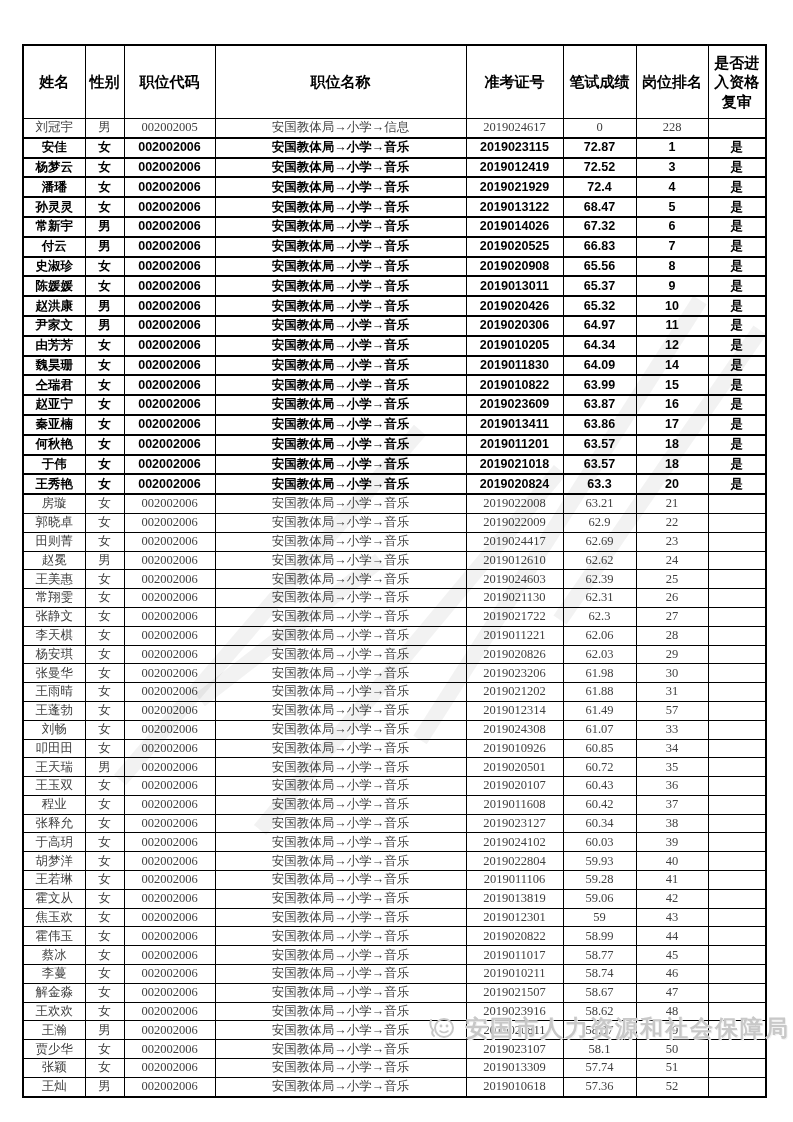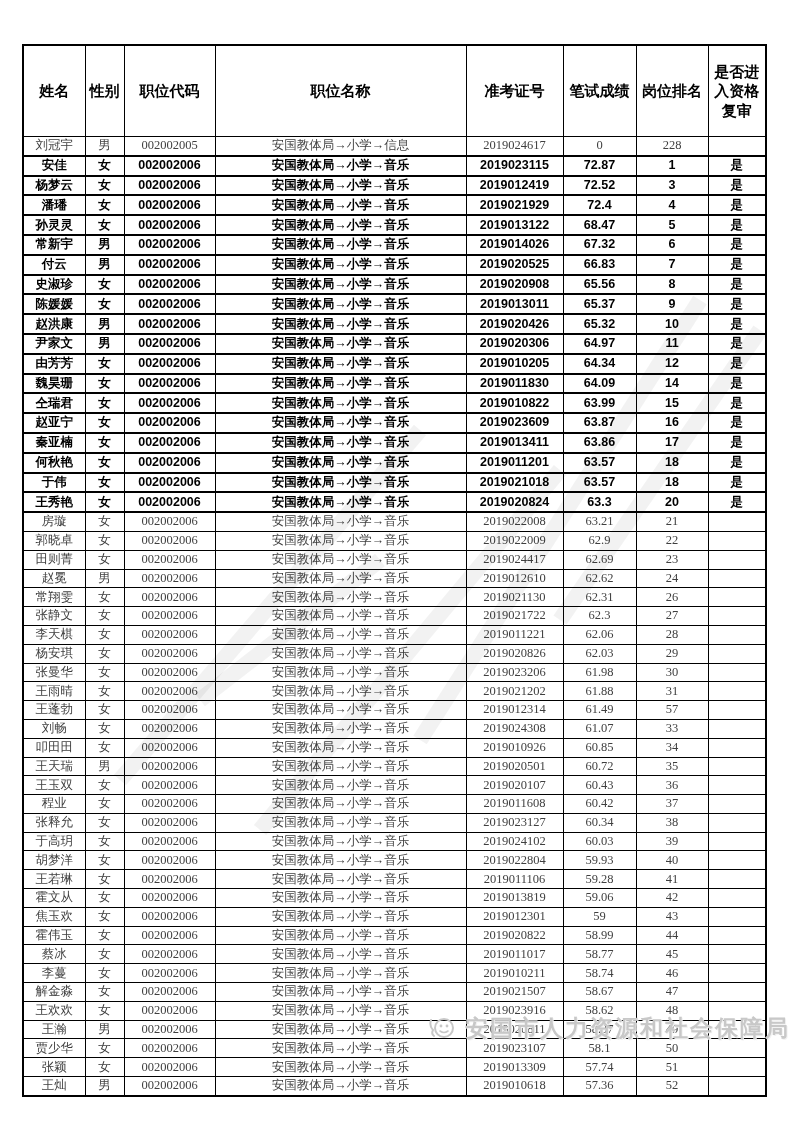--- a/index.html
+++ b/index.html
@@ -13,21 +13,21 @@
 
   table.results {
     position:absolute; left:22px; top:44px;
     border-collapse:collapse; table-layout:fixed; width:743px;
     border:2px solid #000; z-index:2; background:transparent;
   }
   th {
     border:1px solid #000; background:#fff;
     font-family:"Liberation Sans", sans-serif;
     font-weight:bold; font-size:15px; color:#000;
-    height:72px; padding:9px 2px; line-height:1.3; text-align:center;margin-left:28px;
+    height:72px; padding:0 2px; line-height:1.3; text-align:center;margin-left:28px;
   }
   td {
     border:1px solid #000; height:17.8px; padding:0 2px;
     text-align:center; font-size:12.5px; line-height:1.05;
     color:#3f3f3f; overflow:hidden; white-space:nowrap;
     font-family:"Liberation Serif", serif; background:transparent;
   }
   tr.qualified td {
     color:#000; font-weight:bold;
     font-family:"Liberation Sans", sans-serif;
@@ -305,20 +305,30 @@
       <td>赵冕</td>
       <td>男</td>
       <td>002002006</td>
       <td>安国教体局→小学→音乐</td>
       <td>2019012610</td>
       <td>62.62</td>
       <td>24</td>
       <td></td>
     </tr>
         <tr>
+      <td>王美惠</td>
+      <td>女</td>
+      <td>002002006</td>
+      <td>安国教体局→小学→音乐</td>
+      <td>2019024603</td>
+      <td>62.39</td>
+      <td>25</td>
+      <td></td>
+    </tr>
+        <tr>
       <td>常翔雯</td>
       <td>女</td>
       <td>002002006</td>
       <td>安国教体局→小学→音乐</td>
       <td>2019021130</td>
       <td>62.31</td>
       <td>26</td>
       <td></td>
     </tr>
         <tr>

